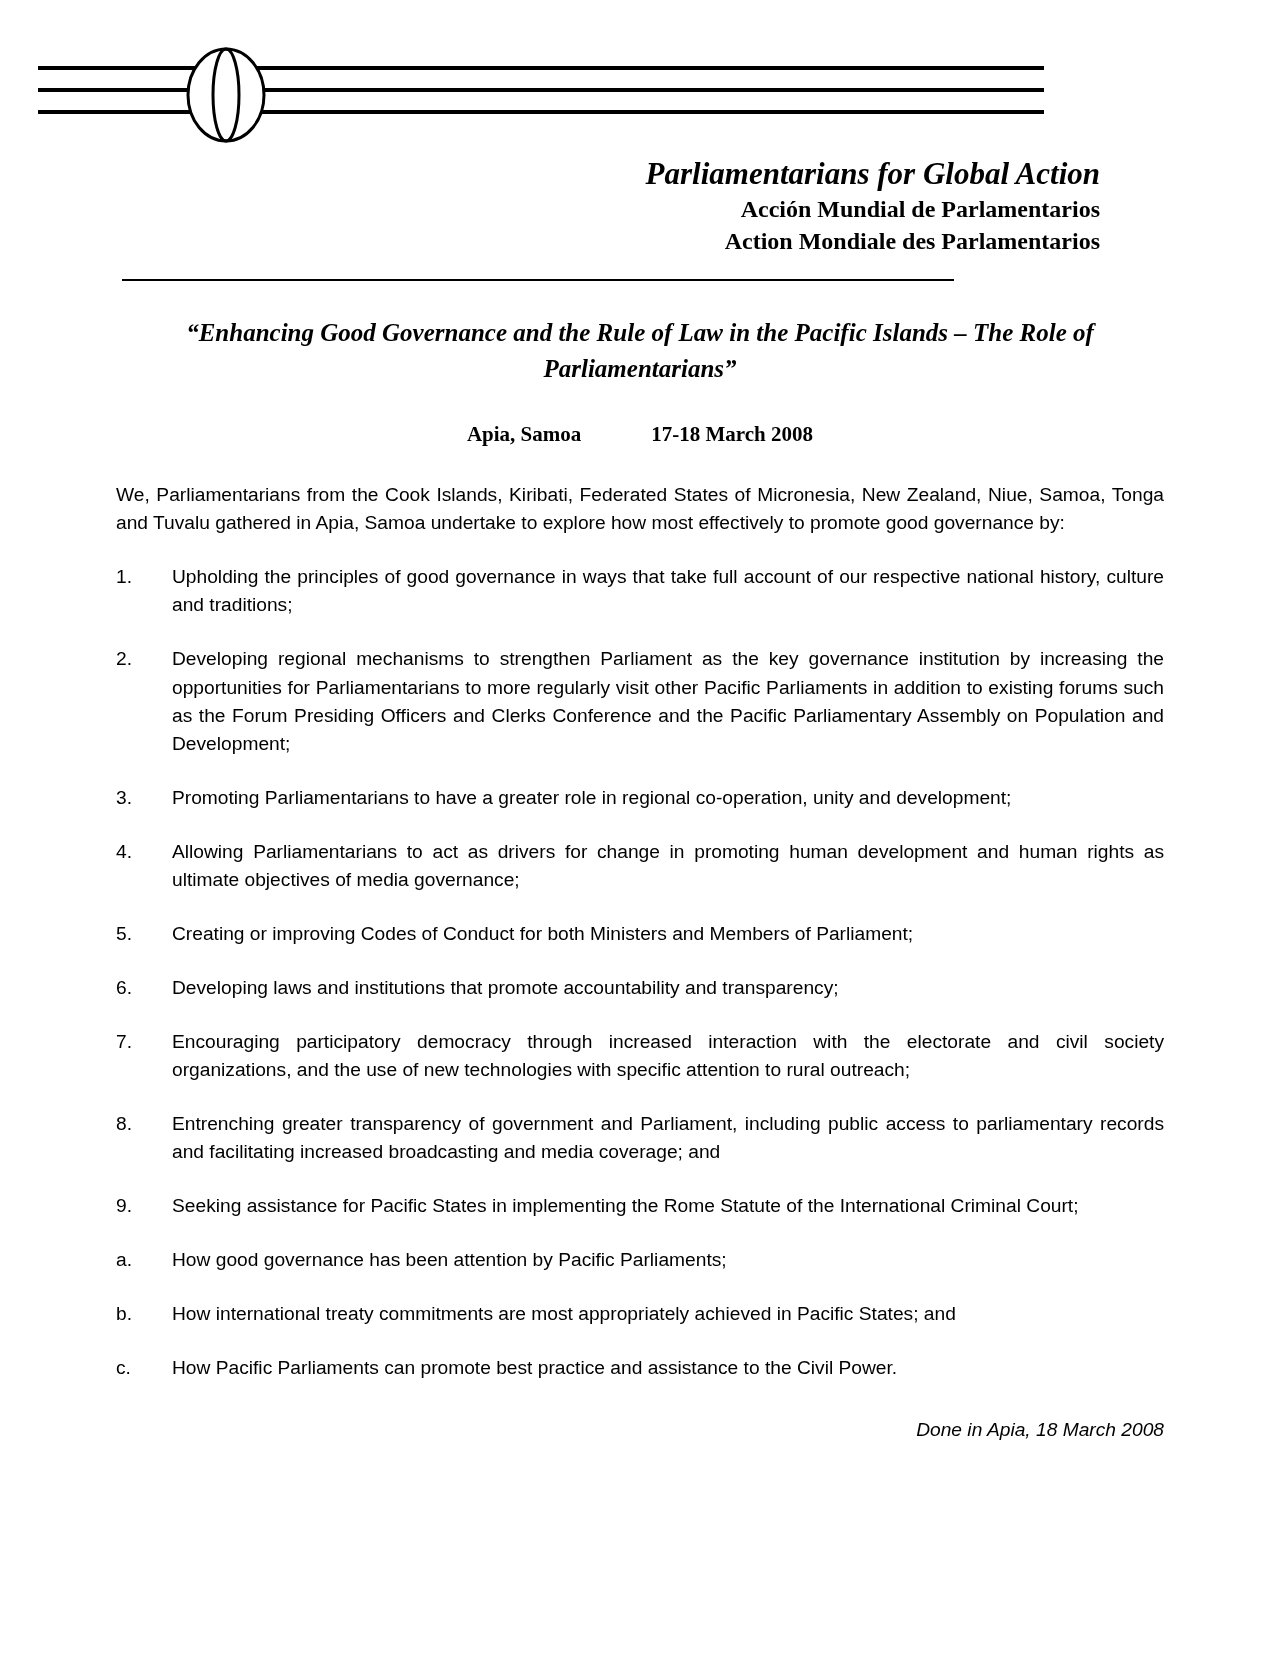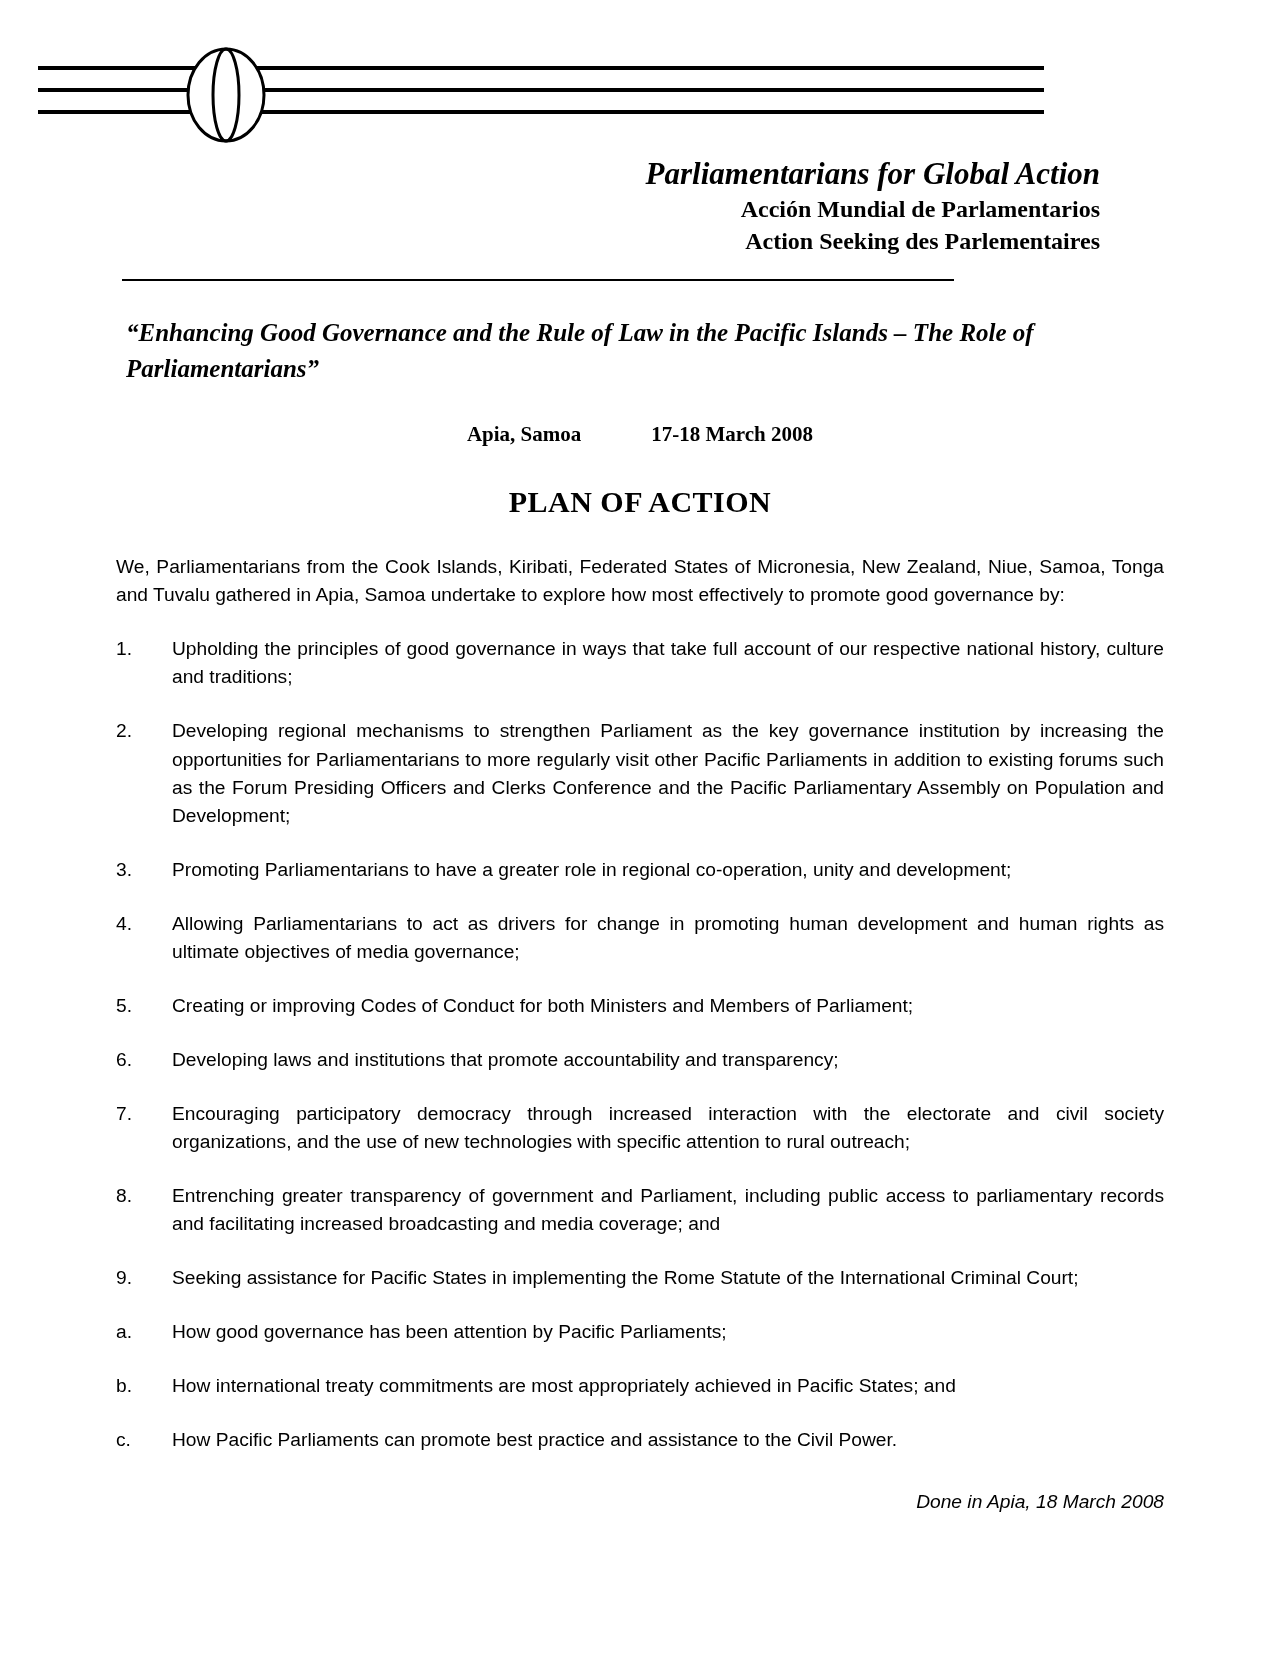--- a/index.html
+++ b/index.html
@@ -82,21 +82,21 @@
   .masthead-divider {
     margin: 22px 0 0 122px;
     width: 832px;
     height: 2px;
     background: #000;
   }
 
   
   .conference {
     font-family: "Liberation Serif", serif;
-    text-align: left;
+    text-align: center;
     margin-top: 34px;
   }
   .conference-title {
     font-size: 25px;
     font-weight: bold;
     font-style: italic;
     line-height: 1.42;
     margin: 0 126px;
   }
   .conference-meta {
@@ -174,34 +174,33 @@
     </div>
     <svg class="globe" viewBox="0 0 88 96">
       <ellipse cx="44" cy="48" rx="38" ry="46" fill="#ffffff" stroke="#000000" stroke-width="3"></ellipse>
       <ellipse cx="44" cy="48" rx="13" ry="46" fill="none" stroke="#000000" stroke-width="3"></ellipse>
     </svg>
   </div>
 
   <div class="org-block">
     <div class="org-name-en">Parliamentarians for Global Action</div>
     <div class="org-name-es">Acción Mundial de Parlamentarios</div>
-    <div class="org-name-fr">Action Seeking des Parlementaires</div>
+    <div class="org-name-fr">Action Mondiale des Parlamentarios</div>
   </div>
 
   <div class="masthead-divider"></div>
 
   <div class="conference">
     <div class="conference-title">“Enhancing Good Governance and the Rule of Law in the Pacific Islands – The Role of Parliamentarians”</div>
     <div class="conference-meta">
       <span>Apia, Samoa</span>
       <span>17-18 March 2008</span>
     </div>
   </div>
 
-  <div class="doc-heading">PLAN OF ACTION</div>
 
   <div class="body">
 
     <p class="para">We, Parliamentarians from the Cook Islands, Kiribati, Federated States of Micronesia, New Zealand, Niue, Samoa, Tonga and Tuvalu gathered in Apia, Samoa undertake to explore how most effectively to promote good governance by:</p>
 
     <ol class="list" id="numbered-list">
         <li class="list-item">
           <span class="list-marker">1.</span>
           <span class="list-text">Upholding the principles of good governance in ways that take full account of our respective national history, culture and traditions;</span>
         </li>

